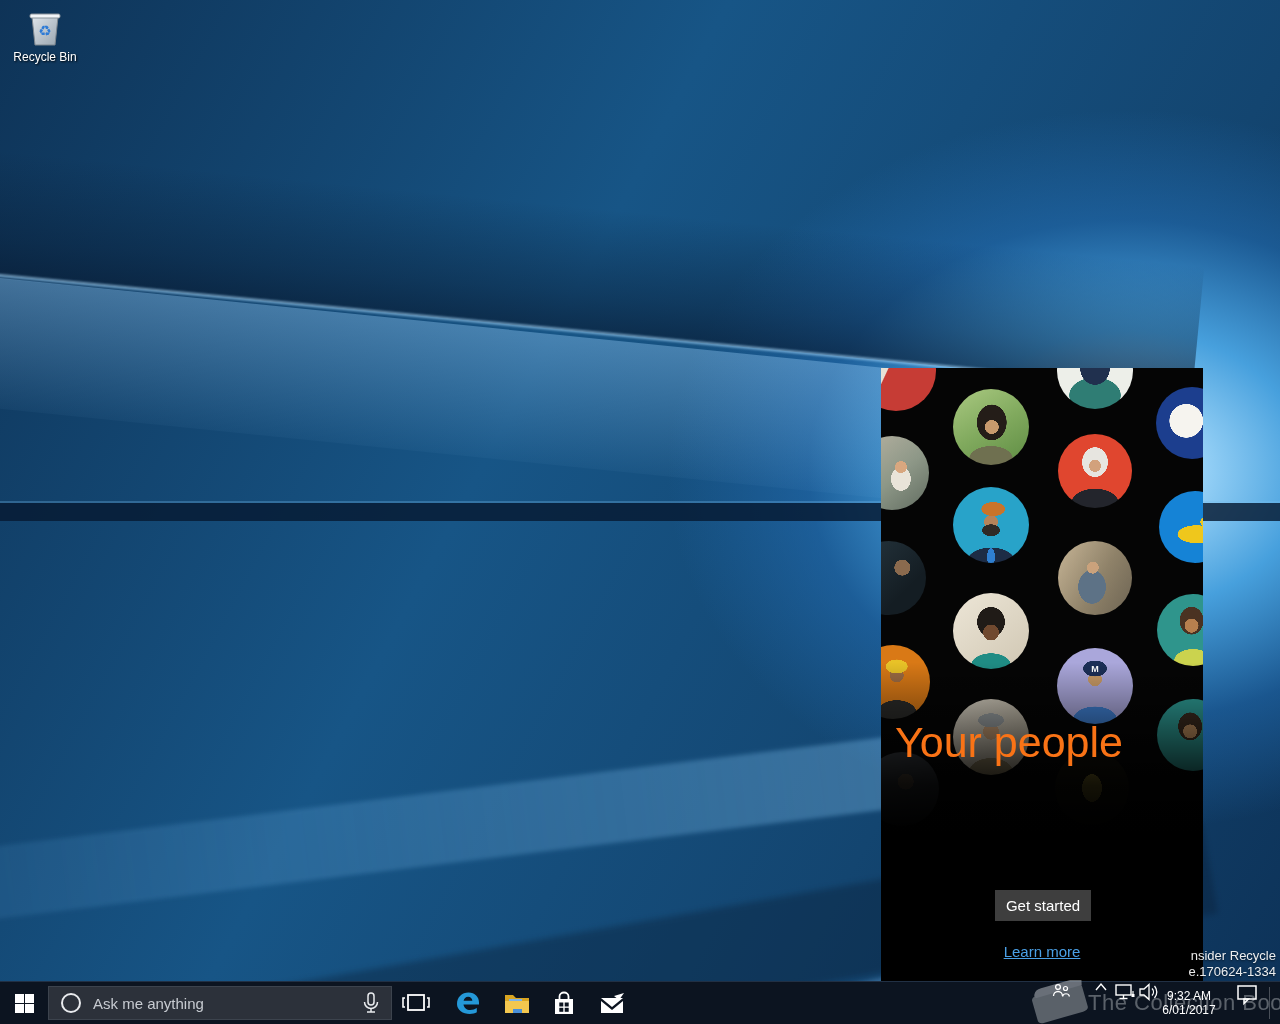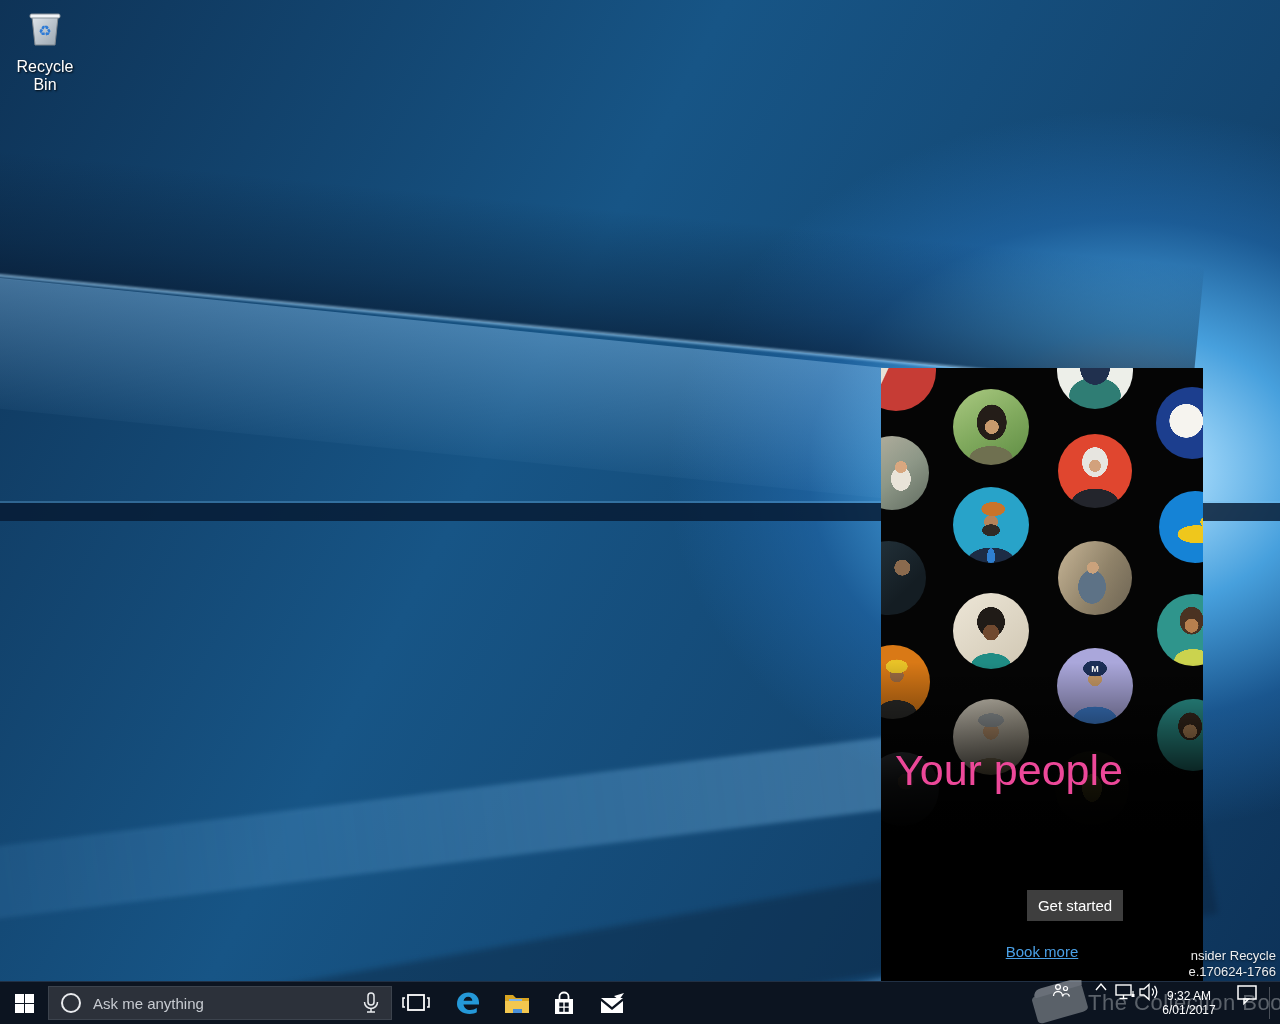--- a/index.html
+++ b/index.html
@@ -25,35 +25,35 @@
   .wp-beam-light2{left:-40px;top:700px;width:1230px;height:72px;transform:rotate(-7deg);transform-origin:100% 50%;
     background:linear-gradient(90deg,rgba(100,170,230,.12) 0%,rgba(140,205,250,.4) 100%);filter:blur(2px);}
   .wp-beam-dark2{left:-40px;top:822px;width:1250px;height:92px;transform:rotate(-10deg);transform-origin:100% 50%;
     background:rgba(8,28,52,.38);filter:blur(3px);}
   .wp-beam-light3{left:-40px;top:912px;width:1210px;height:80px;transform:rotate(-13deg);transform-origin:100% 50%;
     background:linear-gradient(90deg,rgba(90,160,220,.12) 0%,rgba(130,195,245,.35) 100%);filter:blur(2px);}
 
   
   .desk-icon{position:absolute;left:8px;top:8px;width:74px;text-align:center;}
   .desk-icon .glyph{width:38px;height:40px;margin:0 auto;display:block;}
-  .desk-icon .label{margin-top:10px;font-size:16px;color:#fff;text-shadow:1px 1px 2px rgba(0,0,0,.9);}
+  .desk-icon .label{margin-top:2px;font-size:12px;color:#fff;text-shadow:1px 1px 2px rgba(0,0,0,.9);}
 
   
   .people-panel{position:absolute;left:881px;top:368px;width:322px;height:613px;
     background:#050505;overflow:hidden;}
   .avatar{position:absolute;border-radius:50%;}
   .avatar-glyph{position:absolute;left:0;top:21%;width:100%;text-align:center;
     font-size:9px;color:#fff;font-weight:bold;}
   .panel-fade{position:absolute;inset:0;pointer-events:none;
     background:linear-gradient(180deg,rgba(0,0,0,0) 0%,rgba(0,0,0,0) 48%,rgba(0,0,0,.85) 68%,#000 76%,#000 100%);}
-  .panel-title{position:absolute;left:14px;top:350px;font-size:43px;font-weight:300;color:#ec4899;letter-spacing:0px;margin-top:28px;}
+  .panel-title{position:absolute;left:14px;top:350px;font-size:43px;font-weight:300;color:#f97316;letter-spacing:0px;}
   .panel-desc{position:absolute;left:13px;top:427px;width:300px;font-size:21px;line-height:28px;
     font-weight:300;color:#fff;}
   .get-started{position:absolute;left:114px;top:522px;width:96px;height:31px;background:#3e3e3e;
-    border:none;color:#fff;font-size:15px;font-family:inherit;margin-left:32px;}
+    border:none;color:#fff;font-size:15px;font-family:inherit;}
   .learn-more{position:absolute;left:0;top:575px;width:100%;text-align:center;
     font-size:15px;text-decoration:underline;}
 
   
   .insider-mark{position:absolute;right:4px;top:948px;text-align:right;color:rgba(255,255,255,.92);
     font-size:13px;line-height:16px;text-shadow:0 1px 2px rgba(0,0,0,.6);}
 
   
   .taskbar{position:absolute;left:0;top:981px;width:1280px;height:43px;background:#0c1420;
     border-top:1px solid rgba(110,150,195,.22);box-sizing:border-box;}
@@ -136,26 +136,26 @@
           <span class="avatar-glyph">M</span>
         </div>
         <div class="avatar" style="left: 72px; top: 331px; width: 76px; height: 76px; opacity: 1; background: radial-gradient(13px 7px at 50% 28%, rgb(154, 160, 162) 98%, transparent 100%), radial-gradient(8px at 50% 43%, rgb(197, 156, 116) 98%, transparent 100%), radial-gradient(22px 14px at 50% 96%, rgb(138, 125, 94) 98%, transparent 100%), linear-gradient(140deg, rgb(217, 211, 197) 0%, rgb(163, 155, 137) 100%);"></div>
         <div class="avatar" style="left: 276px; top: 331px; width: 72px; height: 72px; opacity: 1; background: radial-gradient(7px at 46% 45%, rgb(185, 138, 92) 98%, transparent 100%), radial-gradient(12px 14px at 46% 38%, rgb(58, 42, 30) 98%, transparent 100%), rgb(45, 154, 147);"></div>
         <div class="avatar" style="left: -16px; top: 384px; width: 74px; height: 74px; opacity: 0.8; background: radial-gradient(8px at 55% 40%, rgb(106, 90, 76) 98%, transparent 100%), linear-gradient(140deg, rgb(74, 79, 85) 0%, rgb(42, 46, 51) 100%);"></div>
         <div class="avatar" style="left: 174px; top: 383px; width: 74px; height: 74px; opacity: 0.7; background: radial-gradient(10px 14px, rgb(183, 164, 58) 98%, transparent 100%), rgb(23, 21, 12);"></div>
       </div>
     <div class="panel-fade"></div>
     <div class="panel-title">Your people</div>
     <button class="get-started">Get started</button>
-    <a class="learn-more" href="#" style="color: rgb(74, 160, 230);">Book more</a>
+    <a class="learn-more" href="#" style="color: rgb(74, 160, 230);">Learn more</a>
   </div>
 
   <div class="insider-mark">
     <div>nsider Recycle</div>
-    <div>e.170624-1766</div>
+    <div>e.170624-1334</div>
   </div>
 
   <div class="taskbar">
 
     <div class="tb-btn start-btn">
       <div class="start-logo">
         <div></div>
           <div></div>
           <div></div>
           <div></div>

